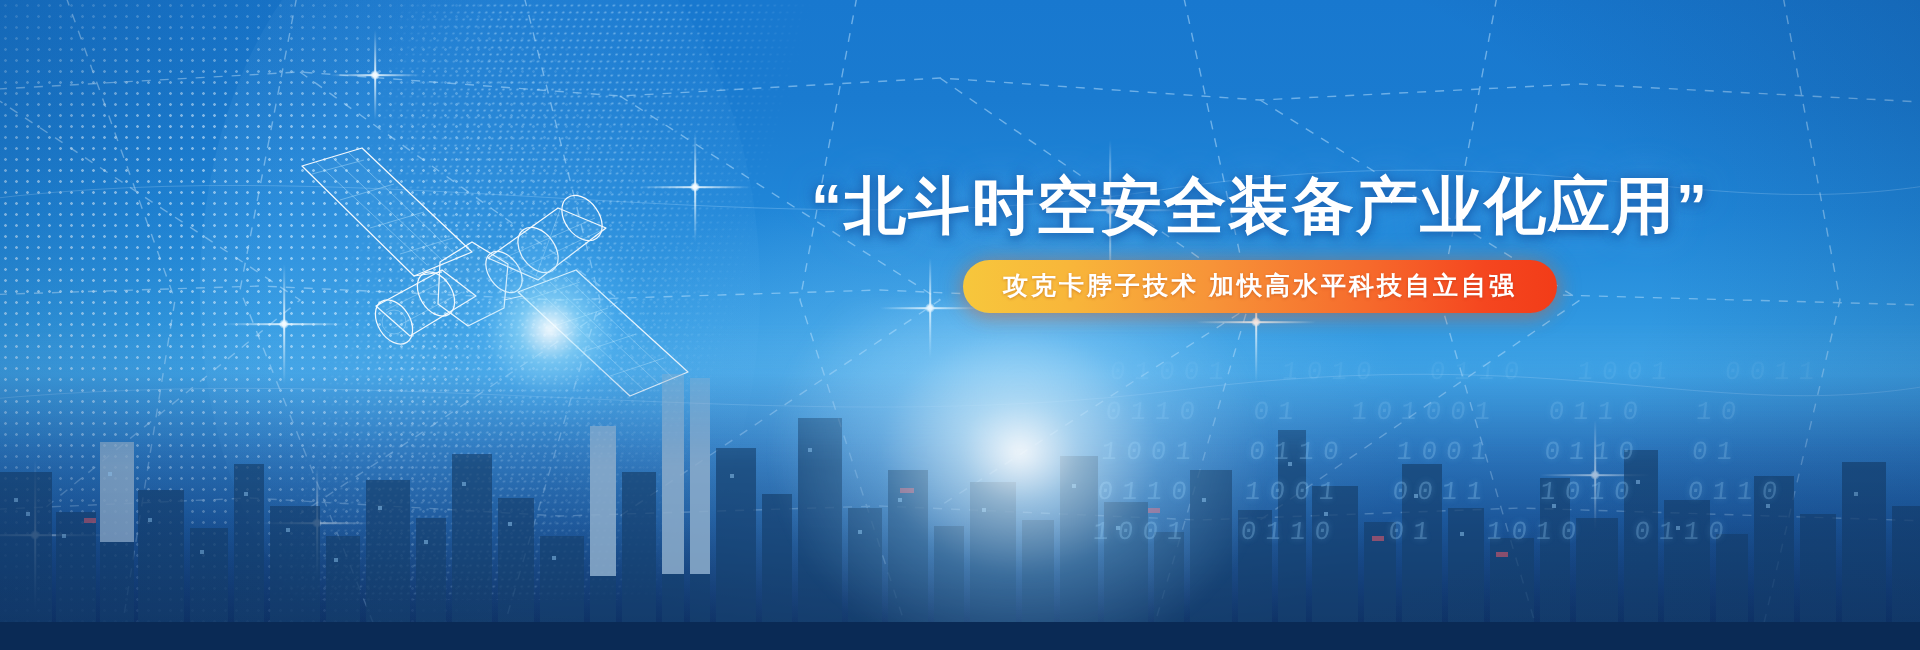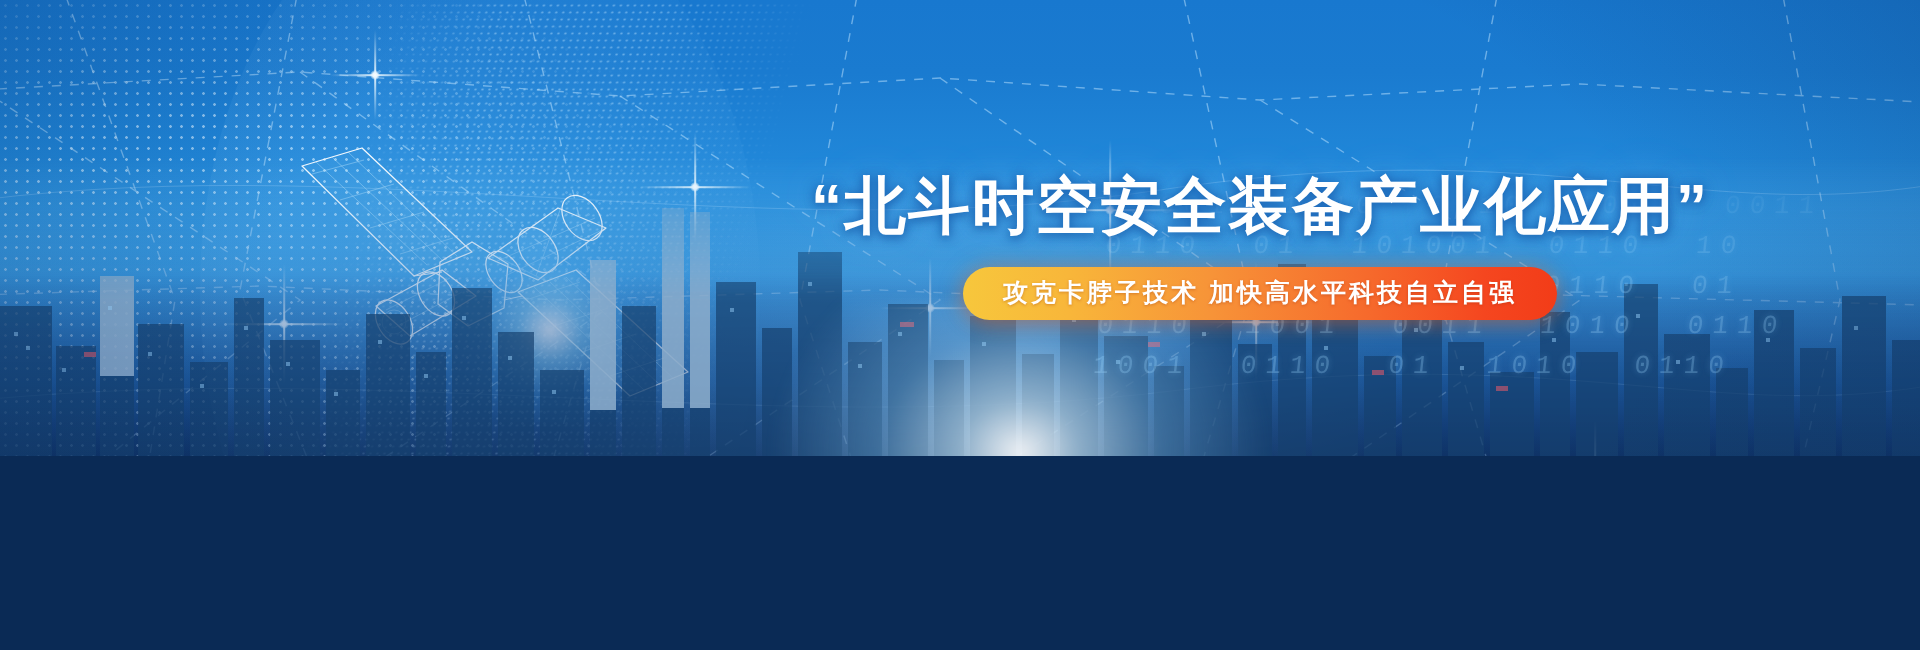--- a/index.html
+++ b/index.html
@@ -1,20 +1,20 @@
 <!DOCTYPE html>
 <html><head>
 <meta charset="utf-8">
 <style>
   html,body{margin:0;padding:0;background:#0a2a55;}
   body{font-family:"Liberation Sans","DejaVu Sans",sans-serif;}
 
   .banner{
     position:relative;
-    width:1920px;height:456px;
+    width:1920px;height:622px;
     overflow:hidden;
     background:
       radial-gradient(ellipse 700px 420px at 980px 430px, rgba(190,235,255,0.55) 0%, rgba(140,210,250,0.22) 32%, rgba(70,150,225,0.0) 62%),
       linear-gradient(180deg,
         #1878cf 0%,
         #1a7bd0 16%,
         #2086d8 34%,
         #2e96e0 50%,
         #3aa2e6 60%,
         #2f7fc4 72%,
@@ -111,21 +111,21 @@
     line-height:1.17;
     letter-spacing:2px;
     text-shadow:
       0 0 14px rgba(30,110,195,.85),
       0 2px 10px rgba(10,60,130,.65),
       0 0 38px rgba(120,195,255,.45);
     white-space:nowrap;
   }
   .headline .l2{letter-spacing:1px;}
 
-  .pill-wrap{margin-top:24px;display:flex;justify-content:center;}
+  .pill-wrap{margin-top:17px;display:flex;justify-content:center;}
   .pill{
     display:inline-block;
     padding:9px 40px 11px;
     border-radius:999px;
     background:linear-gradient(90deg,#f7c73c 0%,#f8b63a 18%,#f79338 42%,#f66a2c 68%,#f5461f 88%,#f23c18 100%);
     color:#ffffff;
     font-size:25px;
     font-weight:bold;
     letter-spacing:3px;
     white-space:nowrap;

